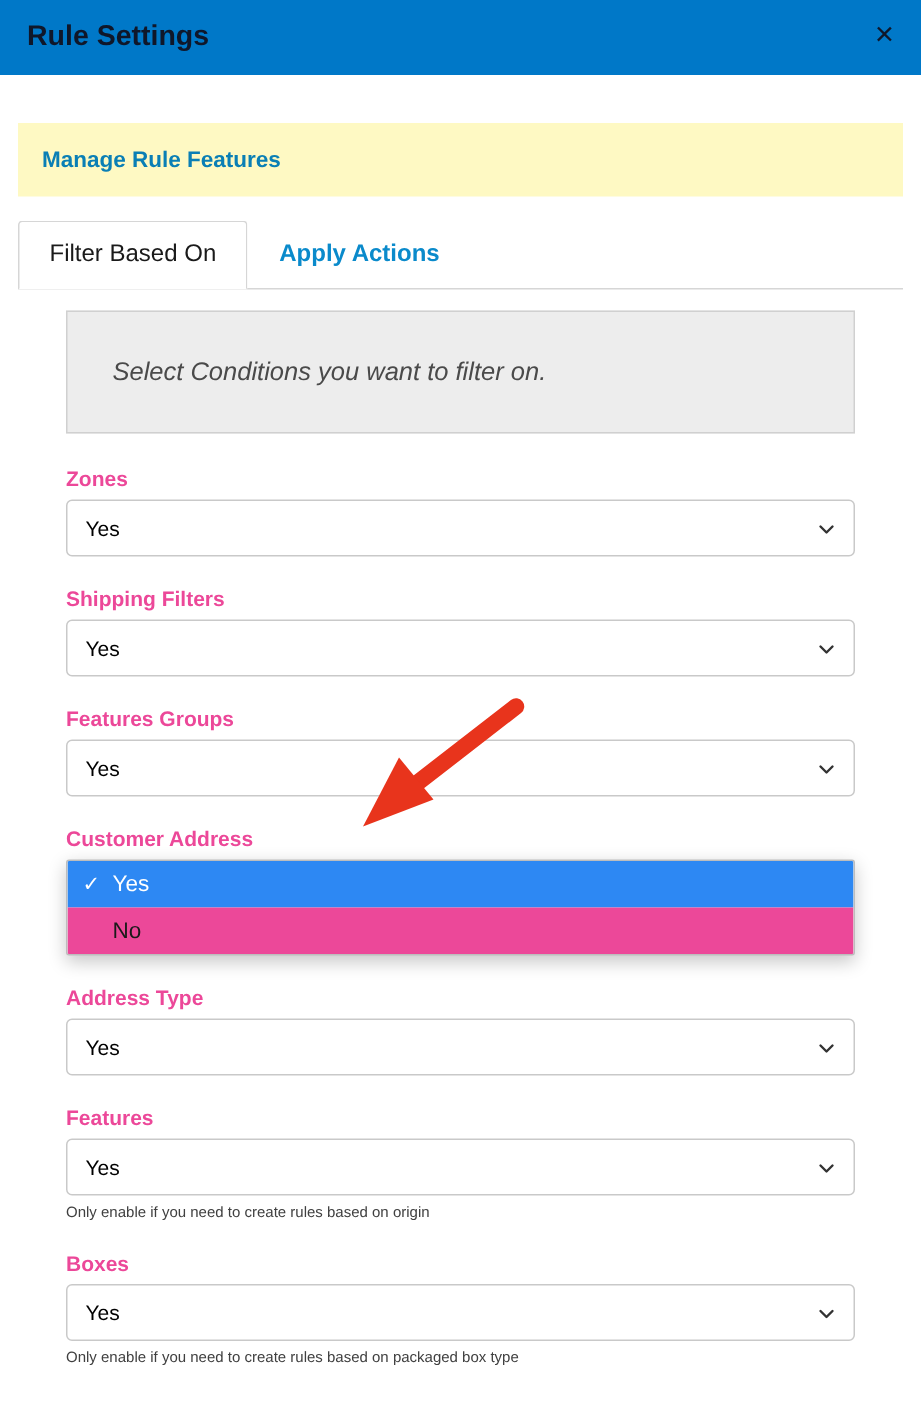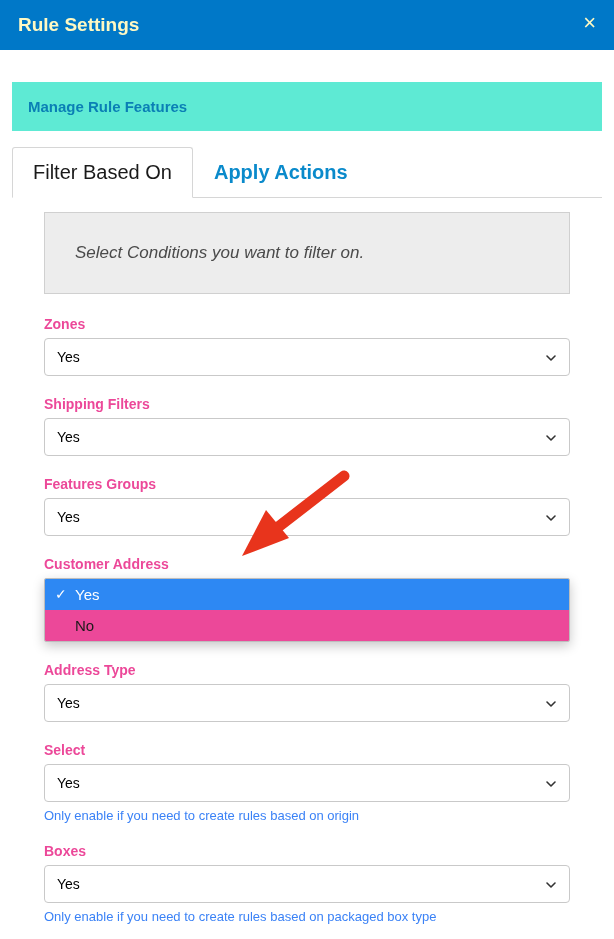--- a/index.html
+++ b/index.html
@@ -5,56 +5,56 @@
   * { box-sizing: border-box; margin: 0; padding: 0; }
   body {
     font-family: -apple-system, BlinkMacSystemFont, "Segoe UI", Helvetica, Arial, sans-serif;
     background: #fff;
     width: 614px;
     height: 939px;
     overflow: hidden;
   }
   .modal-header {
     background: #0078c8;
-    color: #fef9c3;
+    color: #0f172a;
     padding: 14px 18px;
     display: flex;
     justify-content: space-between;
     align-items: center;
   }
   .modal-title {
     font-size: 19px;
     font-weight: 600;
   }
   .close-btn {
     font-size: 22px;
     cursor: pointer;
     font-weight: 300;
     line-height: 1;
     margin-top: -4px;
   }
   .content {
     padding: 0 12px;
   }
   .feature-banner {
-    background: #5eead4;
+    background: #fef9c3;
     color: #0a7fb5;
     padding: 16px 16px;
     margin: 32px 0 0 0;
     font-size: 15px;
     font-weight: 600;
   }
   .tabs {
     display: flex;
     border-bottom: 1px solid #d6d6d6;
     margin-top: 16px;
   }
   .tab {
     padding: 13px 20px;
-    font-size: 20px;
+    font-size: 16px;
     cursor: pointer;
     border: 1px solid transparent;
     border-bottom: none;
     margin-bottom: -1px;
   }
   .tab.active {
     border-color: #d6d6d6;
     border-bottom: 1px solid #fff;
     color: #1a1a1a;
     font-weight: 500;
@@ -99,22 +99,22 @@
     cursor: pointer;
     background: #fff;
   }
   .chevron {
     width: 12px;
     height: 12px;
     display: inline-block;
   }
   .chevron svg { width: 100%; height: 100%; }
   .helper-text {
-    font-size: 13px;
-    color: #3b82f6;
+    font-size: 10px;
+    color: #404040;
     margin-top: 6px;
   }
   .dropdown-open {
     position: relative;
   }
   .dropdown-list {
     border: 1px solid #bdbdbd;
     border-radius: 2px;
     background: #fff;
     box-shadow: 0 4px 12px rgba(0,0,0,0.22);
@@ -224,21 +224,21 @@
         <span>Yes</span>
         <span class="chevron">
           <svg viewBox="0 0 12 12">
               <path d="M2 4 L6 8 L10 4" stroke="#333" stroke-width="1.6" fill="none" stroke-linecap="round" stroke-linejoin="round"></path>
             </svg>
         </span>
       </div>
     </div>
 
     <div class="field">
-      <label class="field-label">Select</label>
+      <label class="field-label">Features</label>
       <div class="select-box">
         <span>Yes</span>
         <span class="chevron">
           <svg viewBox="0 0 12 12">
               <path d="M2 4 L6 8 L10 4" stroke="#333" stroke-width="1.6" fill="none" stroke-linecap="round" stroke-linejoin="round"></path>
             </svg>
         </span>
       </div>
       <div class="helper-text">Only enable if you need to create rules based on origin</div>
     </div>

